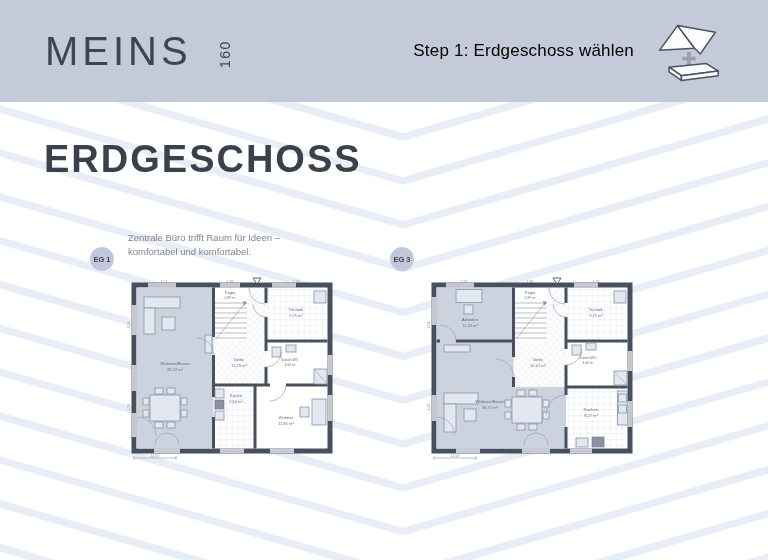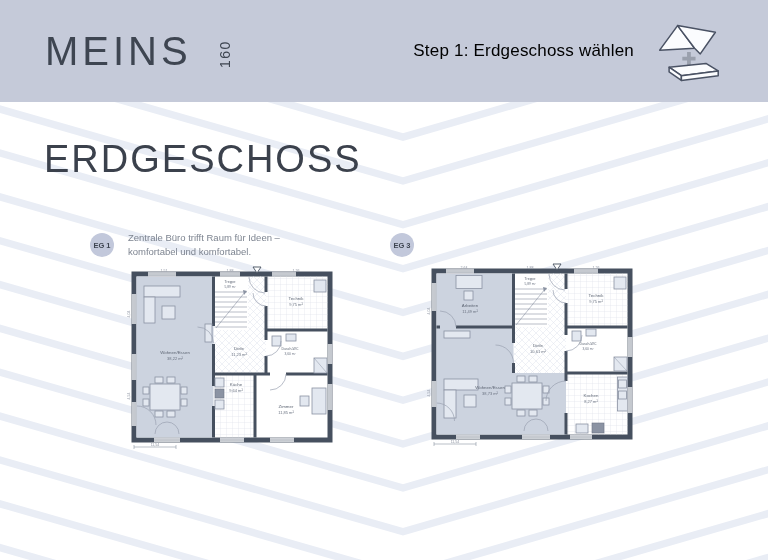--- a/index.html
+++ b/index.html
@@ -15,28 +15,28 @@
   .brand-number { position:absolute; left:172px; top:62px; transform:rotate(-90deg); transform-origin:0 0;
                   font-size:14px; letter-spacing:1.5px; color:#3e4551; }
   .step-title { margin-left:auto; font-size:17px; color:#000000; letter-spacing:.2px; }
   .house-icon { margin-left:20px; width:68px; height:64px; flex:0 0 auto; }
 
   
   .content { position:relative; height:470px; background:#fff; overflow:hidden; }
   .chevron-bg { position:absolute; inset:0; width:100%; height:100%; z-index:0; }
   .content-inner { position:relative; z-index:1; }
 
-  h1 { margin:36px 0 0 44px; font-size:38px; font-weight:400; letter-spacing:2px; color:#3b414c; }
+  h1 { margin:36px 0 0 44px; font-size:38px; font-weight:700; letter-spacing:2px; color:#3b414c; }
 
   .options { display:flex; padding-left:90px; margin-top:50px; }
   .option { width:300px; cursor:pointer; }
   .option-head { display:flex; align-items:flex-start; }
   .badge { width:24px; height:24px; border-radius:50%; background:#c2c8db; color:#3e4551;
            font-size:7.5px; font-weight:700; display:flex; align-items:center; justify-content:center;
-           flex:0 0 auto; margin-top:2px; }
+           flex:0 0 auto; margin-top:16px; }
   .desc { margin-left:14px; font-size:9.5px; line-height:1.5; color:#7d8490; }
   .plan { width:216px; height:188px; margin:6px 0 0 34px; display:block; }
 
   .room-label { font-size:4.4px; fill:#5f6775; text-anchor:middle; }
   .room-area  { font-size:4px;   fill:#6b7382; text-anchor:middle; }
   .room-label-sm { font-size:3.5px; fill:#5f6775; text-anchor:middle; }
   .room-area-sm  { font-size:3.3px; fill:#6b7382; text-anchor:middle; }
   .dim { font-size:3.6px; fill:#8c93a1; text-anchor:middle; }
   .furn { fill:#e3e8f0; stroke:#8a92a2; stroke-width:.8; }
   .furn-dark { fill:#8b93a3; stroke:#6e7685; stroke-width:.6; }

